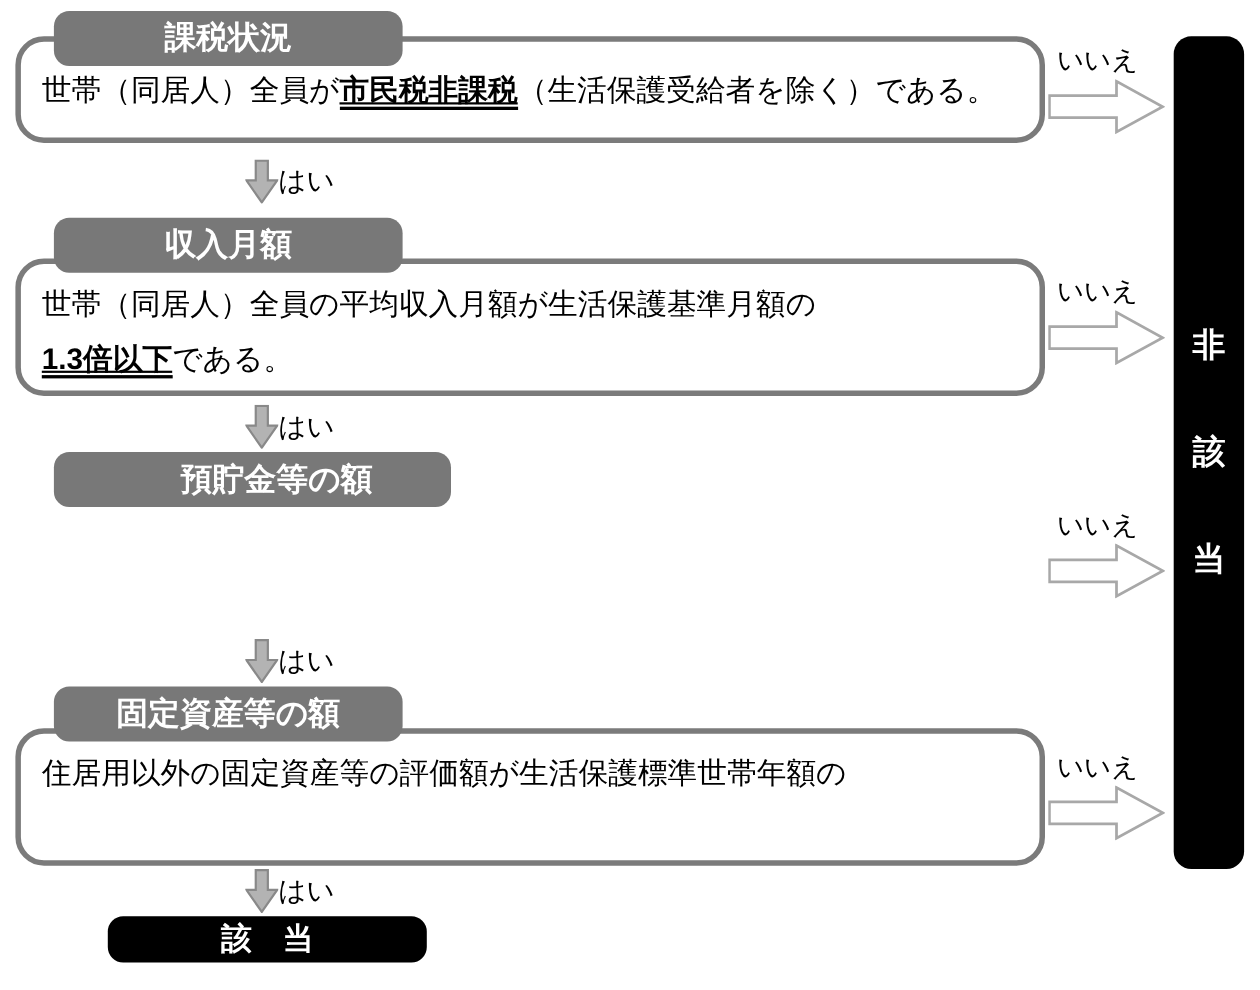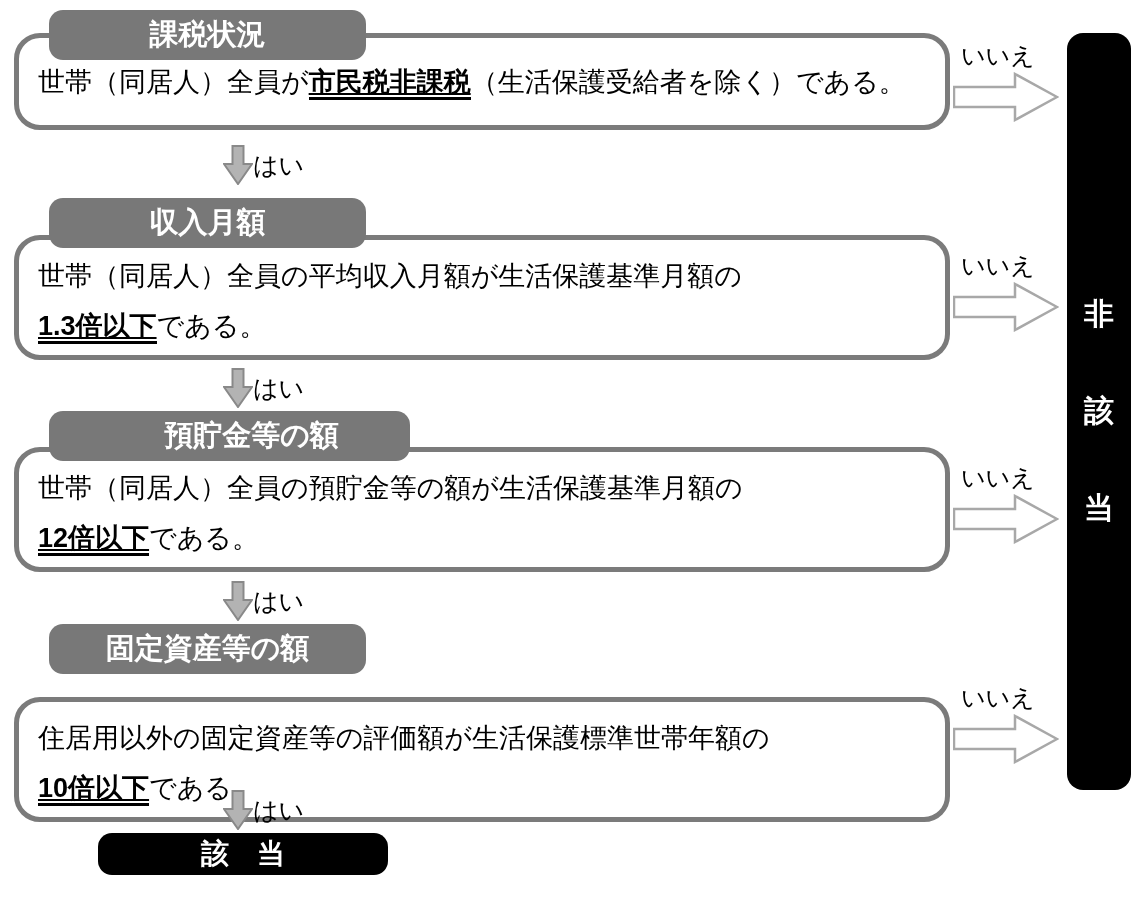--- a/index.html
+++ b/index.html
@@ -91,38 +91,33 @@
   <div class="varrow" style="top:368px;">
     <svg class="down-arrow" width="30" height="40" viewBox="0 0 30 40">
       <path d="M9.5,1 L20.5,1 L20.5,19 L29,19 L15,39 L1,19 L9.5,19 Z"></path>
     </svg>
     <span class="yes-label">はい</span>
   </div>
 
   <div class="tab" style="top:411px;padding-left:44px;">
     <span>預貯金等の額</span>
   </div>
-  <div class="qbox qbox2" style="top:447px;">
-    <p class="qtext"><span>世帯（同居人）全員の預貯金等の額が生活保護基準月額の</span></p>
-    <p class="qtext"><span class="key">12倍以下</span><span>である。</span></p>
-  </div>
 
   <div class="varrow" style="top:581px;">
     <svg class="down-arrow" width="30" height="40" viewBox="0 0 30 40">
       <path d="M9.5,1 L20.5,1 L20.5,19 L29,19 L15,39 L1,19 L9.5,19 Z"></path>
     </svg>
     <span class="yes-label">はい</span>
   </div>
 
   <div class="tab" style="top:624px;">
     <span>固定資産等の額</span>
   </div>
-  <div class="qbox qbox2" style="top:662px;margin-top:35px;">
+  <div class="qbox qbox2" style="top:662px;">
     <p class="qtext"><span>住居用以外の固定資産等の評価額が生活保護標準世帯年額の</span></p>
-    <p class="qtext"><span class="key">10倍以下</span><span>である。</span></p>
   </div>
 
   <div class="varrow" style="top:790px;">
     <svg class="down-arrow" width="30" height="40" viewBox="0 0 30 40">
       <path d="M9.5,1 L20.5,1 L20.5,19 L29,19 L15,39 L1,19 L9.5,19 Z"></path>
     </svg>
     <span class="yes-label">はい</span>
   </div>
 
   <div class="noarrow" style="top:42px;">

